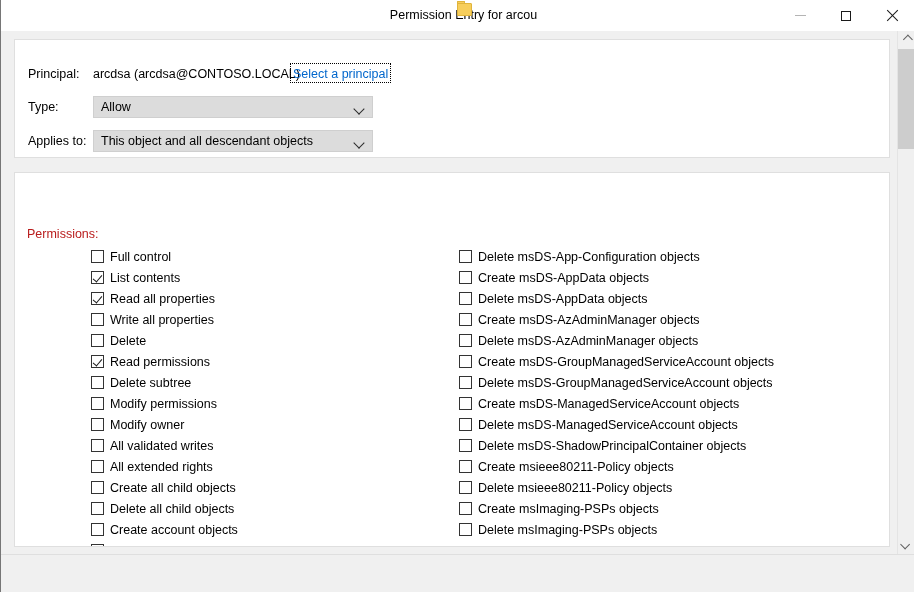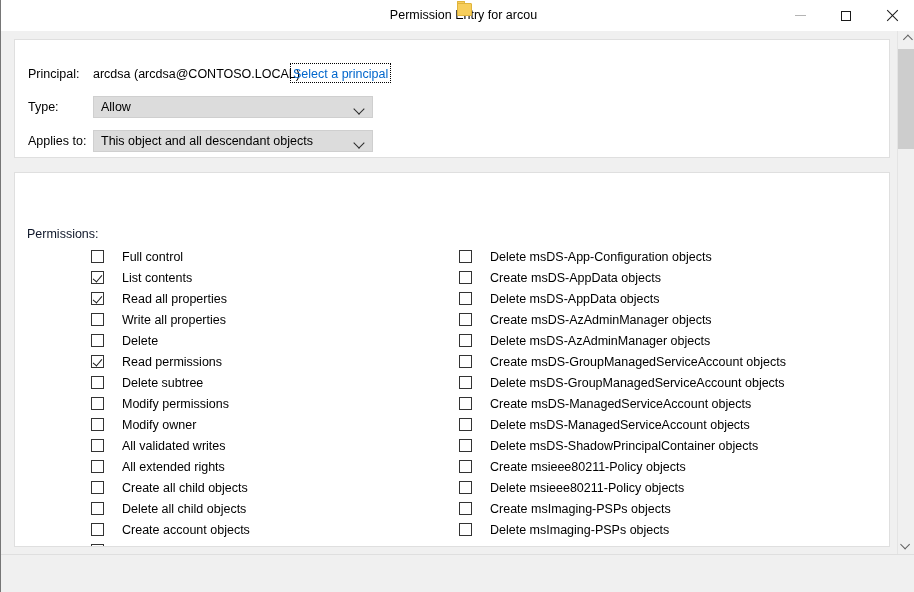--- a/index.html
+++ b/index.html
@@ -159,21 +159,21 @@
   
   #permissions-panel {
     position: absolute; left: 13px; top: 141px; width: 876px; height: 375px;
     background: #ffffff;
     border: 1px solid #dfdfdf;
     box-sizing: border-box;
     overflow: hidden;
   }
   #permissions-label {
     position: absolute; left: 12px; top: 53px;
-    font-size: 12.5px; color: #0f172a; line-height: 16px;
+    font-size: 12.5px; color: #b91c1c; line-height: 16px;
   }
   .perm-column { position: absolute; top: 73px; }
   #perm-col-left  { left: 76px; }
   #perm-col-right { left: 444px; }
 
   .perm-row {
     height: 21px;
     display: flex; align-items: center;
     white-space: nowrap;
   }
@@ -188,21 +188,21 @@
   }
   .cb.checked:after {
     content: "";
     position: absolute;
     left: 3px; top: 1px;
     width: 4px; height: 8px;
     border-right: 1.7px solid #1a1a1a;
     border-bottom: 1.7px solid #1a1a1a;
     transform: rotate(40deg);
   }
-  .perm-label { font-size: 12.5px; color: #000; line-height: 16px; margin-left: 12px; }
+  .perm-label { font-size: 12.5px; color: #000; line-height: 16px; }
 
   
   #scrollbar {
     position: absolute; right: 0; top: 31px; width: 17px; height: 523px;
     background: #f0f0f0;
     border-left: 1px solid #e4e4e4;
     box-sizing: border-box;
   }
   .sb-arrow {
     position: absolute; left: 0; width: 16px; height: 17px;

